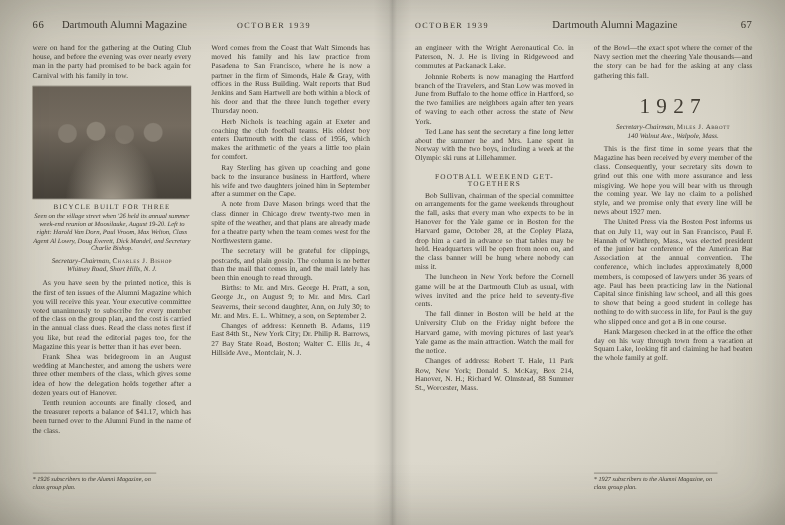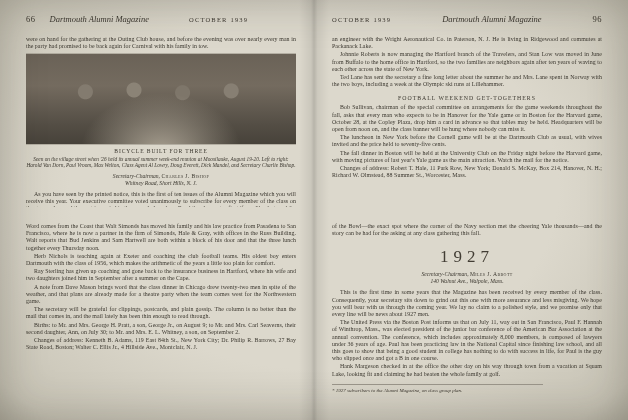--- a/index.html
+++ b/index.html
@@ -9,25 +9,25 @@
     font-family:"Liberation Serif", serif;color:#3b372f;display:flex;
   }
   .vignette{position:absolute;inset:0;pointer-events:none;
     box-shadow:inset 0 0 46px rgba(40,35,25,.28);}
   .gutter{position:absolute;left:299px;top:0;width:30px;height:100%;pointer-events:none;
     background:linear-gradient(90deg, rgba(0,0,0,0) 0%, rgba(0,0,0,.08) 40%, rgba(0,0,0,.17) 50%, rgba(0,0,0,.07) 62%, rgba(0,0,0,0) 100%);}
   .page{width:314px;box-sizing:border-box;padding:14px 18px 10px 26px;display:flex;flex-direction:column;}
   .page.right{padding:14px 26px 10px 18px;}
   .running-head{display:flex;align-items:baseline;font-size:8px;margin-bottom:12px;white-space:nowrap;}
   .pageno{font-size:8.5px;letter-spacing:.5px;}
-  .mag-title{font-style:italic;font-size:8.5px;margin:0 14px;}
+  .mag-title{font-size:8.5px;margin:0 14px;}
   .issue-date{font-size:6.5px;letter-spacing:1.2px;}
   .running-head.rh-right{justify-content:space-between;}
   .running-head.rh-left .issue-date{margin-left:26px;}
-  .cols{display:flex;gap:16px;height:358px;overflow:hidden;flex-direction:column;}
+  .cols{display:flex;gap:16px;height:358px;overflow:hidden;}
   .col{flex:1;min-width:0;display:flex;flex-direction:column;overflow:hidden;}
   .para{font-size:5.9px;line-height:7.2px;text-align:justify;text-indent:8px;margin:0 0 1px 0;letter-spacing:.05px;}
   .para.no-indent{text-indent:0;}
   .photo-block{margin:3px 0 4px 0;}
   .photo{height:90px;width:100%;
     background:
       radial-gradient(ellipse at 50% 108%, rgba(185,176,160,.85) 0%, rgba(0,0,0,0) 42%),
       radial-gradient(circle at 22% 42%, #837b6f 0 7px, rgba(0,0,0,0) 8px),
       radial-gradient(circle at 40% 40%, #8b8376 0 7px, rgba(0,0,0,0) 8px),
       radial-gradient(circle at 58% 43%, #7e766a 0 7px, rgba(0,0,0,0) 8px),
@@ -82,21 +82,21 @@
         <p class="para">Births: to Mr. and Mrs. George H. Pratt, a son, George Jr., on August 9; to Mr. and Mrs. Carl Seaverns, their second daughter, Ann, on July 30; to Mr. and Mrs. E. L. Whitney, a son, on September 2.</p>
         <p class="para">Changes of address: Kenneth B. Adams, 119 East 84th St., New York City; Dr. Philip R. Barrows, 27 Bay State Road, Boston; Walter C. Ellis Jr., 4 Hillside Ave., Montclair, N. J.</p>
       </div>
     </div>
   </div>
 
   <div class="page right">
     <div class="running-head rh-right">
       <span class="issue-date">OCTOBER 1939</span>
       <span class="mag-title">Dartmouth Alumni Magazine</span>
-      <span class="pageno">96</span>
+      <span class="pageno">67</span>
     </div>
     <div class="cols">
       <div class="col">
         <p class="para no-indent">an engineer with the Wright Aeronautical Co. in Paterson, N. J. He is living in Ridgewood and commutes at Packanack Lake.</p>
         <p class="para">Johnnie Roberts is now managing the Hartford branch of the Travelers, and Stan Low was moved in June from Buffalo to the home office in Hartford, so the two families are neighbors again after ten years of waving to each other across the state of New York.</p>
         <p class="para">Ted Lane has sent the secretary a fine long letter about the summer he and Mrs. Lane spent in Norway with the two boys, including a week at the Olympic ski runs at Lillehammer.</p>
         <div class="subhead">Football Weekend Get-Togethers</div>
         <p class="para">Bob Sullivan, chairman of the special committee on arrangements for the game weekends throughout the fall, asks that every man who expects to be in Hanover for the Yale game or in Boston for the Harvard game, October 28, at the Copley Plaza, drop him a card in advance so that tables may be held. Headquarters will be open from noon on, and the class banner will be hung where nobody can miss it.</p>
         <p class="para">The luncheon in New York before the Cornell game will be at the Dartmouth Club as usual, with wives invited and the price held to seventy-five cents.</p>
         <p class="para">The fall dinner in Boston will be held at the University Club on the Friday night before the Harvard game, with moving pictures of last year's Yale game as the main attraction. Watch the mail for the notice.</p>

